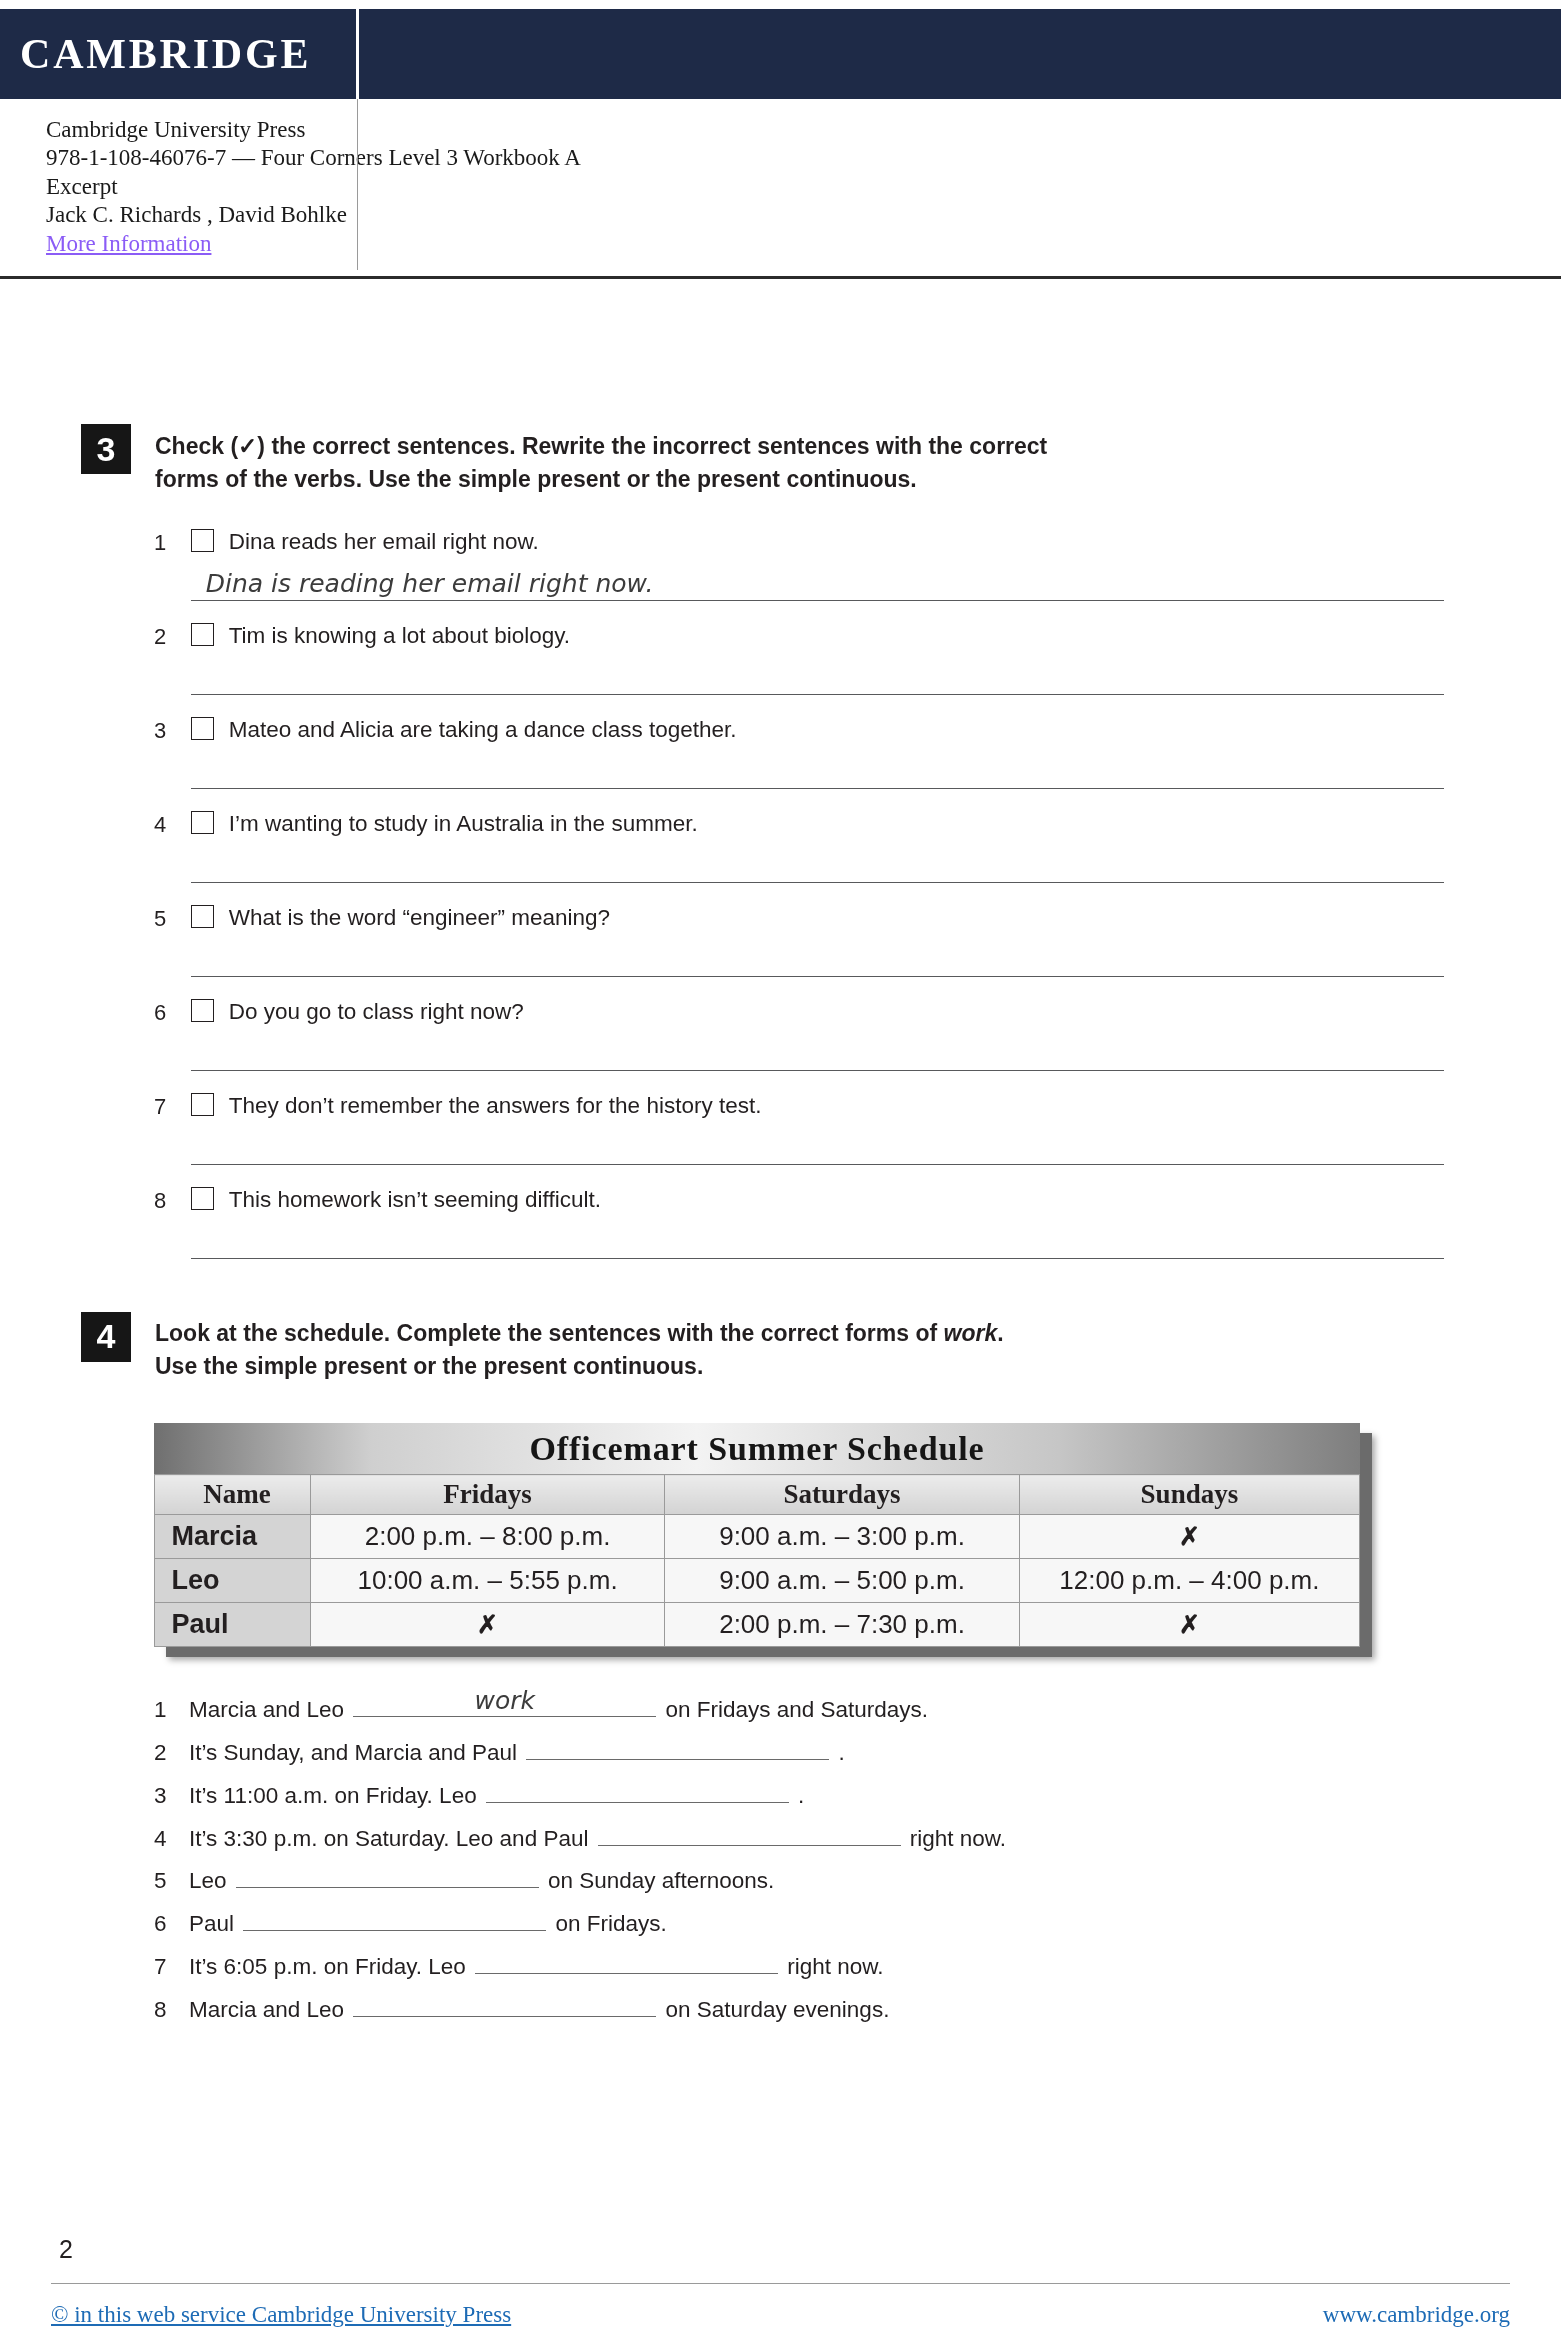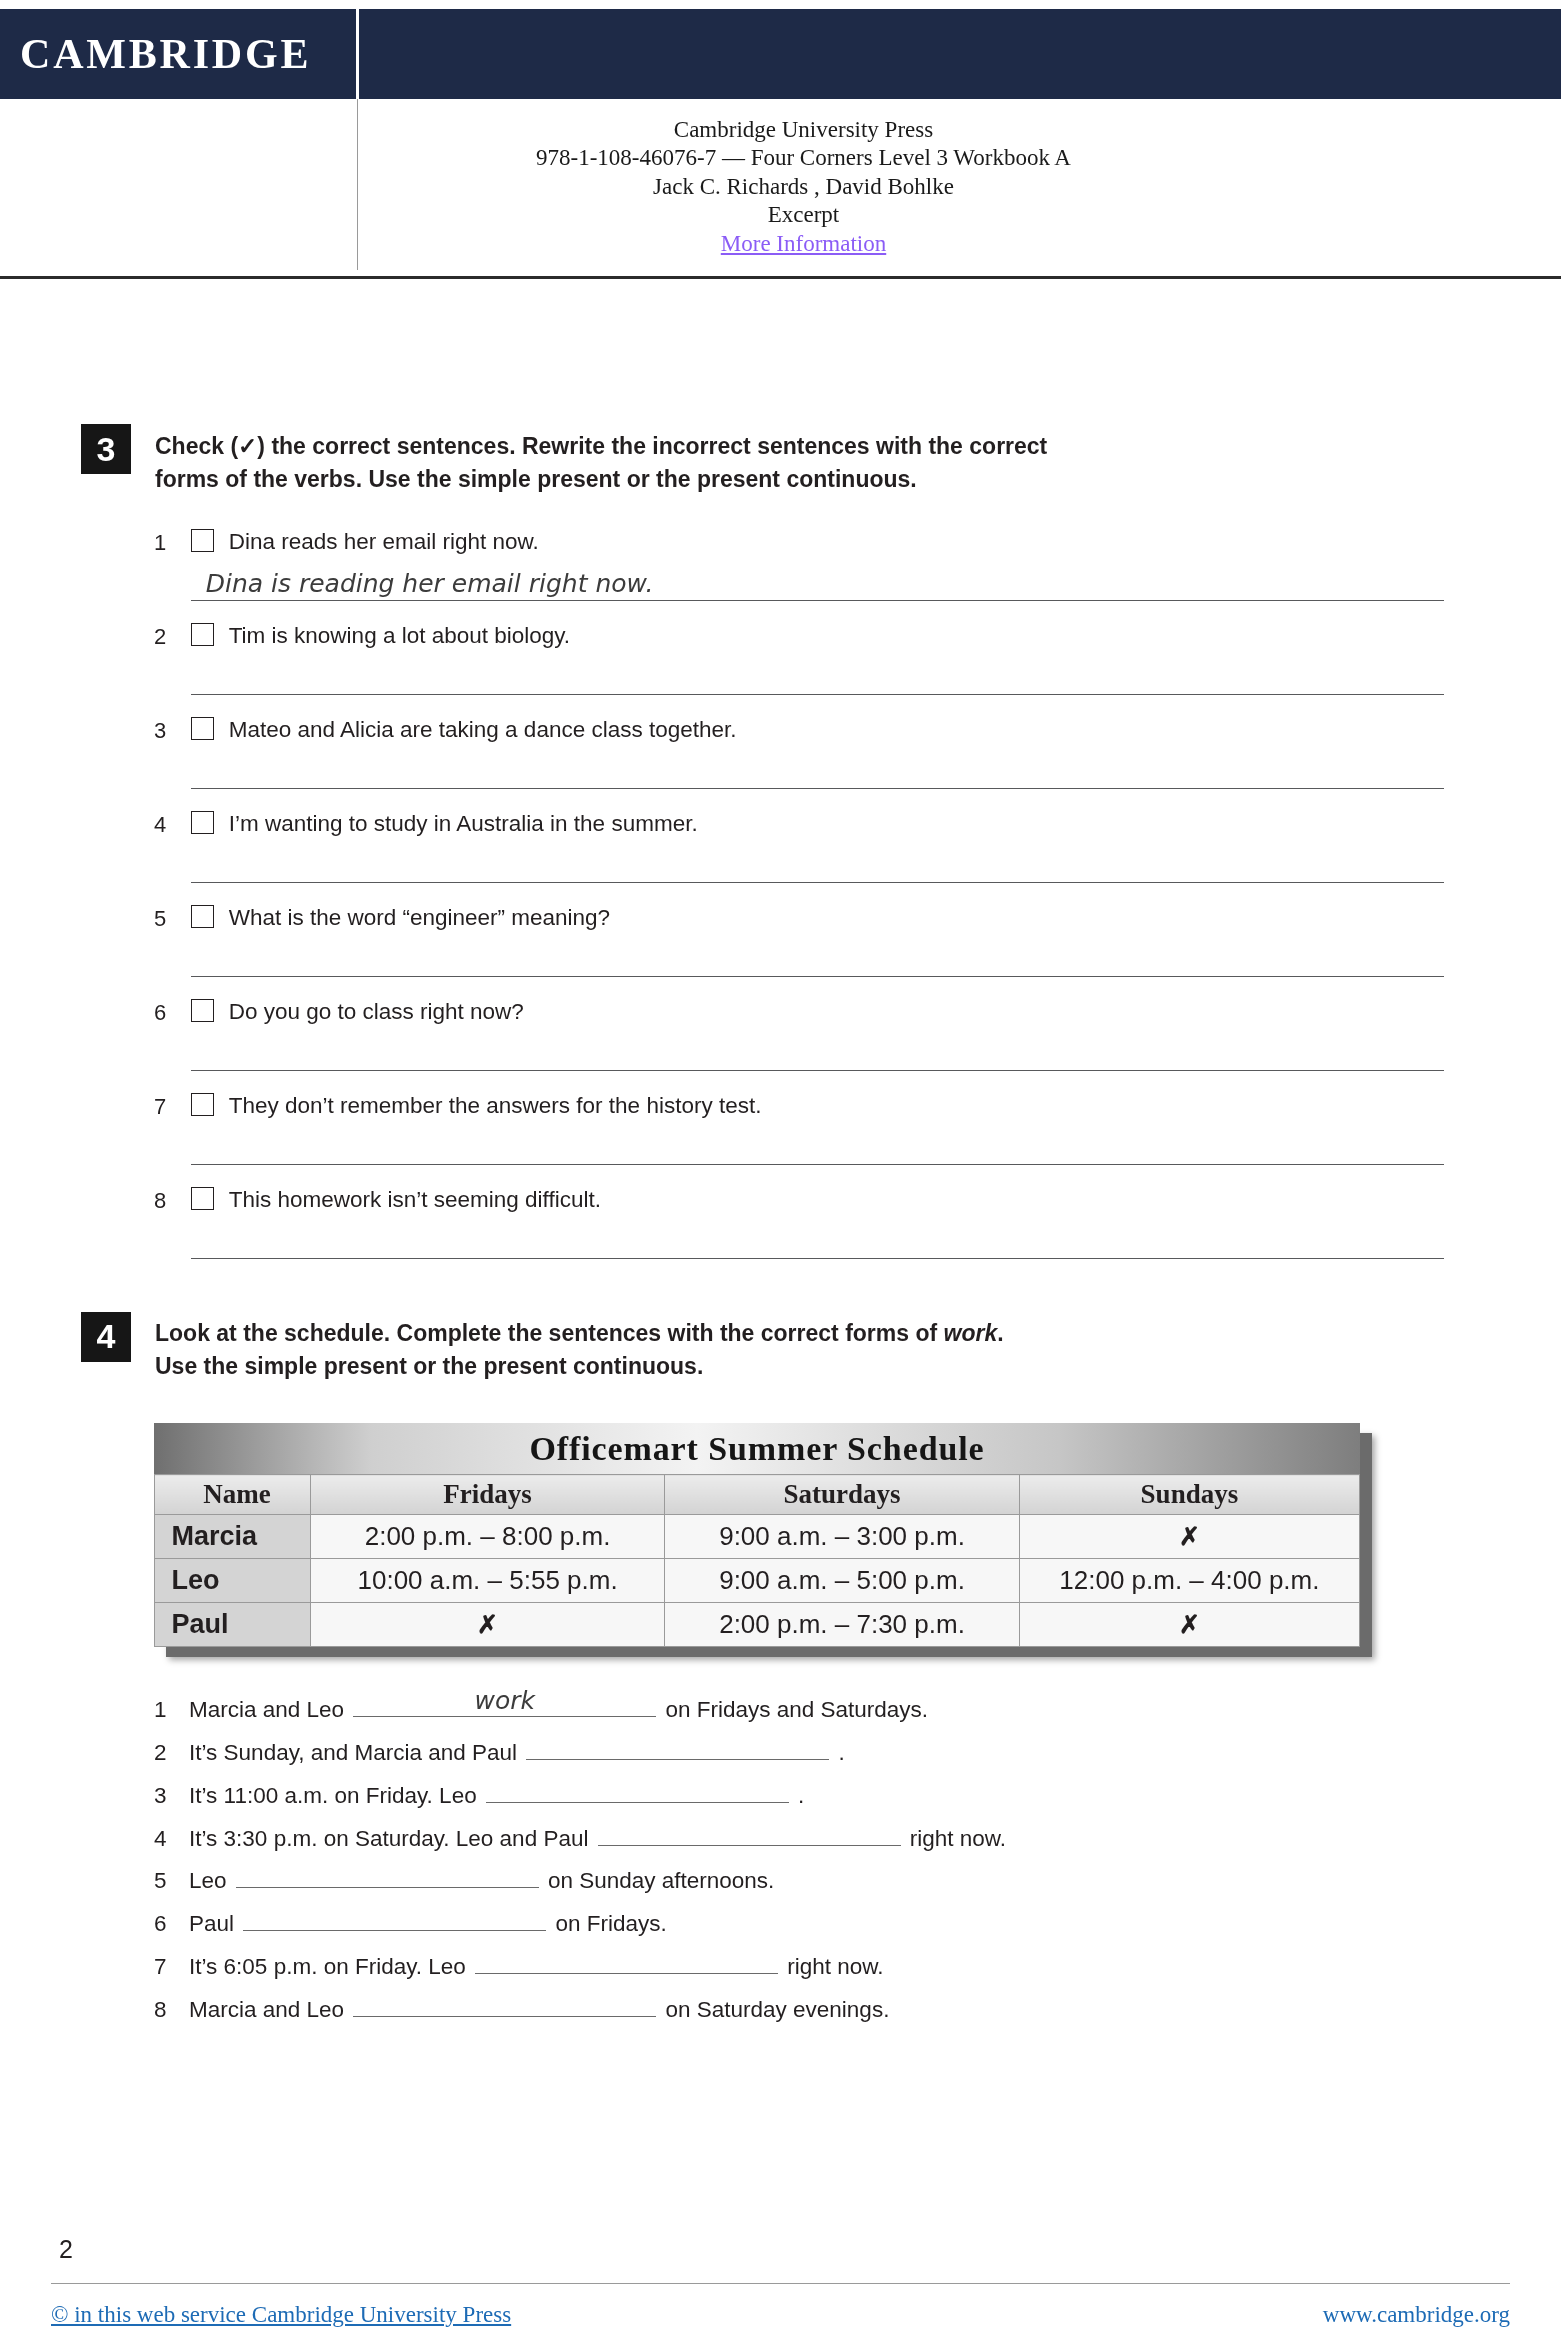--- a/index.html
+++ b/index.html
@@ -12,21 +12,21 @@
   
   .topbar { margin-top:9.2px; height:90px; background:#1e2a47; position:relative; }
   .logo {
     position:absolute; left:20px; top:50%; transform:translateY(-50%);
     font-family:"Liberation Serif", serif; font-weight:bold; color:#ffffff;
     font-size:42px; letter-spacing:2.8px;
   }
   .topbar-divider { position:absolute; left:356px; top:0; bottom:0; width:2.8px; background:#ffffff; }
 
   
-  .pub-block { position:relative; padding:16.5px 0 7.3px 46px;text-align:center; }
+  .pub-block { position:relative; padding:16.5px 0 7.3px 46px; }
   .pub-divider { position:absolute; left:357px; top:0; height:171px; width:0.9px; background:#9a9a9a; }
   .pub-line { font-family:"Liberation Serif", serif; font-size:23px; line-height:28.5px; color:#1a1a1a; }
   .more-info {
     font-family:"Liberation Serif", serif; font-size:23px; line-height:28.5px;
     color:#8b5cf6; text-decoration:underline; cursor:pointer; display:inline-block;
   }
   .rule { height:2.8px; background:#2b2b2b; margin-top:11px; }
 
   
   .exercise { position:relative; }
@@ -111,22 +111,22 @@
 
   <div class="topbar">
     <div class="logo">CAMBRIDGE</div>
     <div class="topbar-divider"></div>
   </div>
 
   <div class="pub-block">
     <div class="pub-divider"></div>
     <div class="pub-line">Cambridge University Press</div>
     <div class="pub-line">978-1-108-46076-7 — Four Corners Level 3 Workbook A</div>
+    <div class="pub-line">Excerpt</div>
     <div class="pub-line">Jack C. Richards , David Bohlke</div>
-    <div class="pub-line">Excerpt</div>
     <a class="more-info">More Information</a>
   </div>
   <div class="rule"></div>
 
   <section class="exercise ex3">
     <div class="ex-head">
       <div class="badge">3</div>
       <div class="instructions">
         <span>Check (✓) the correct sentences. Rewrite the incorrect sentences with the correct</span><br>
         <span>forms of the verbs. Use the simple present or the present continuous.</span>

